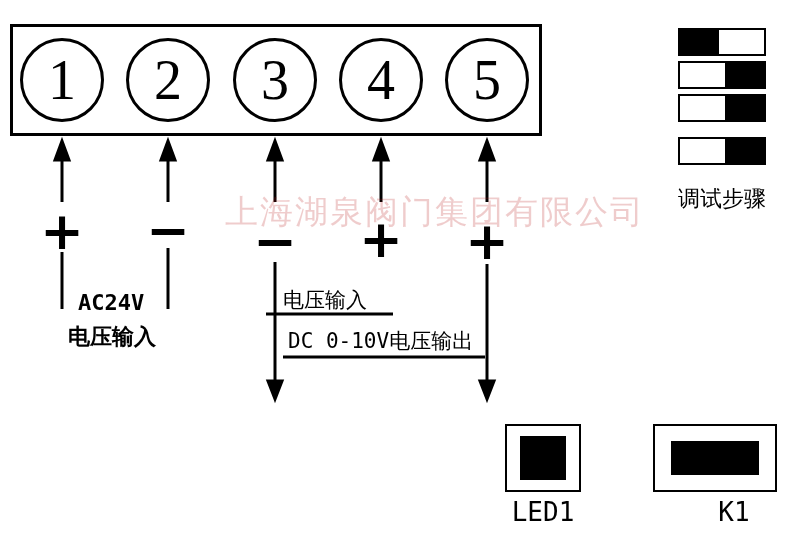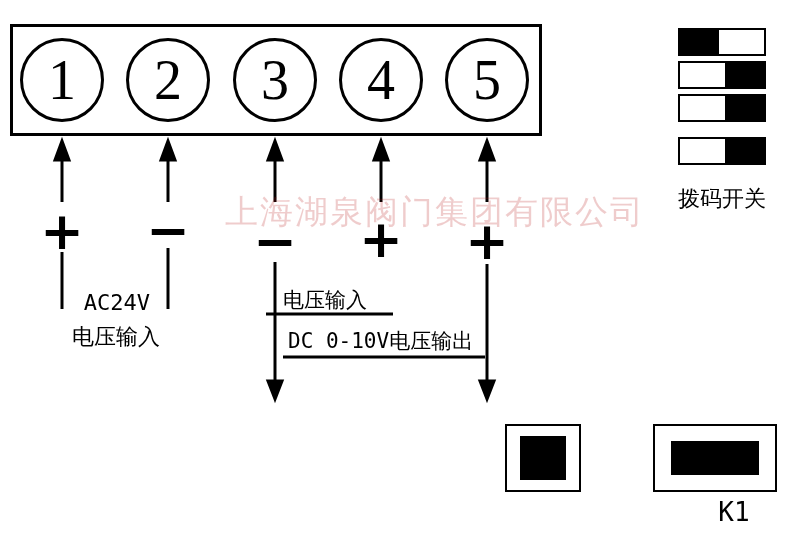--- a/index.html
+++ b/index.html
@@ -26,21 +26,21 @@
   
   .polarity {
     position:absolute; transform:translate(-50%,-50%);
     font-family:"DejaVu Sans", sans-serif; font-weight:bold;
     font-size:52px; line-height:1;
   }
 
   
   .lbl { position:absolute; font-size:21px; line-height:1.2; white-space:nowrap; }
   .mono { font-family:"DejaVu Sans Mono","Liberation Sans",sans-serif; }
-  .center { text-align:right; }
+  .center { text-align:left;font-weight:bold; }
 
   
   .watermark {
     position:absolute; left:210px; top:190px; width:450px;
     font-size:33px; letter-spacing:2px; white-space:nowrap;
     color:#b91c1c; opacity:0.22; text-align:center;
   }
 
   
   .dip-row {
@@ -155,27 +155,28 @@
     </div>
   <div class="dip-row on-right" style="top:61px;">
       <div class="dip-fill"></div>
     </div>
   <div class="dip-row on-right" style="top:94px;">
       <div class="dip-fill"></div>
     </div>
   <div class="dip-row on-right" style="top:137px;">
       <div class="dip-fill"></div>
     </div>
-  <div class="dip-label">拨码开关</div>
+  <div class="dip-label">调试步骤</div>
 
   <div class="instructions">
   </div>
 
   <div class="ind-box led-box">
     <div class="led-square"></div>
   </div>
+  <div class="ind-label led-label">LED1</div>
 
   <div class="ind-box key-box">
     <div class="key-rect"></div>
   </div>
   <div class="ind-label key-label">K1</div>
 
 </div>
 
 </body></html>

